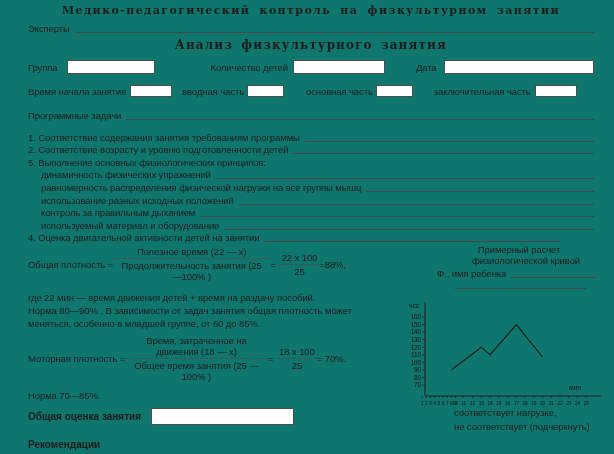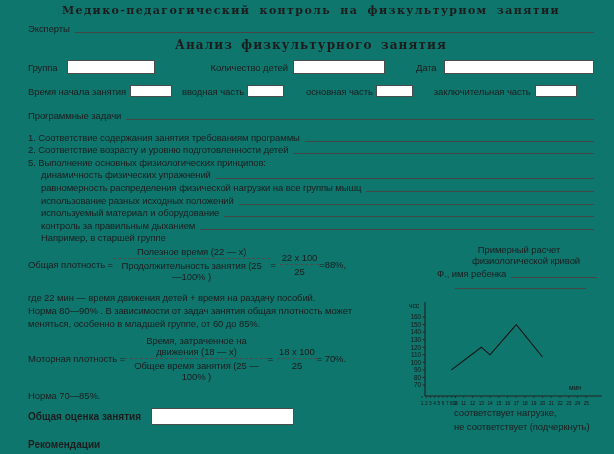--- a/index.html
+++ b/index.html
@@ -112,29 +112,30 @@
     </div>
     <div class="check-row indent">
       <span class="nw">равномерность распределения физической нагрузки на все группы мышц</span>
       <span class="fill"></span>
     </div>
     <div class="check-row indent">
       <span class="nw">использование разных исходных положений</span>
       <span class="fill"></span>
     </div>
     <div class="check-row indent">
+      <span class="nw">контроль за правильным дыханием</span>
+      <span class="fill"></span>
+    </div>
+    <div class="check-row indent">
       <span class="nw">используемый материал и оборудование</span>
       <span class="fill"></span>
     </div>
-    <div class="check-row indent">
-      <span class="nw">контроль за правильным дыханием</span>
-      <span class="fill"></span>
-    </div>
-    <div class="check-row indent">
-      <span class="nw">Например, в старшей группе</span>
+    <div class="check-row">
+      <span class="nw">4. Оценка двигательной активности детей на занятии</span>
+      <span class="fill" style="margin-right:34px;"></span>
     </div>
   </div>
 
   <div class="leftcol">
 
     <div class="formula">
       <span class="nw">Общая плотность =</span>
       <span class="frac">
         <span class="num" style="display:block;">Полезное время (22 — х)</span>
         <span class="den" style="display:block;">Продолжительность занятия (25 —100% )</span>

